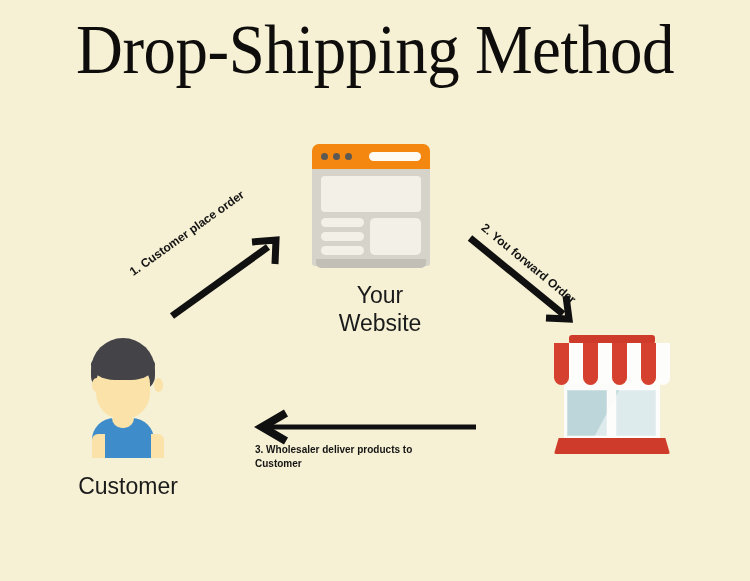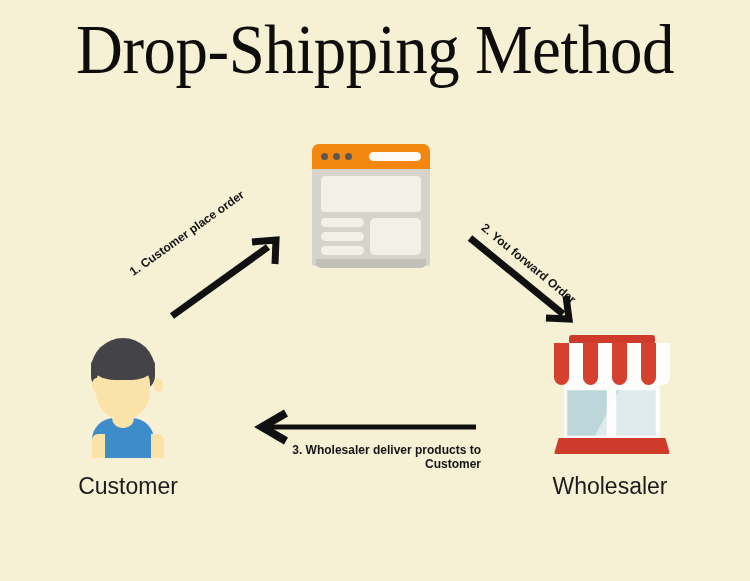--- a/index.html
+++ b/index.html
@@ -278,22 +278,22 @@
     left: 483px;
     top: 219px;
     font-size: 12px;
     transform: rotate(39.5deg);
     transform-origin: 0 50%;
   }
   #arrow3-label {
     left: 255px;
     top: 443px;
     width: 226px;
-    font-size: 12px;
-    text-align: right;
+    font-size: 10px;
+    text-align: left;
     white-space: pre-line;
     line-height: 14px;
     font-weight: bold;
   }
 
   
   .cta {
     position: absolute;
     left: 0;
     top: 529px;
@@ -320,20 +320,22 @@
     <div class="brow-dot d2"></div>
     <div class="brow-dot d3"></div>
     <div class="brow-url"></div>
     <div class="brow-hero"></div>
     <div class="brow-line l1"></div>
     <div class="brow-line l2"></div>
     <div class="brow-line l3"></div>
     <div class="brow-block"></div>
     <div class="brow-base"></div>
   </div>
+  <div class="node-label" id="label-website">Your
+Website</div>
 
   <div id="customer-icon">
     <div class="av-hair"></div>
     <div class="av-ear-l"></div>
     <div class="av-ear-r"></div>
     <div class="av-face"></div>
     <div class="av-fringe"></div>
     <div class="av-neck"></div>
     <div class="av-body"></div>
     <div class="av-collar"></div>
@@ -353,21 +355,20 @@
         <div class="awn-stripe awn-fill-a" style="left: 0px; width: 14.5px; background: rgb(214, 65, 47);"></div>
         <div class="awn-stripe awn-fill-b" style="left: 14.5px; width: 14.5px; background: rgb(253, 253, 251);"></div>
         <div class="awn-stripe awn-fill-a" style="left: 29px; width: 14.5px; background: rgb(214, 65, 47);"></div>
         <div class="awn-stripe awn-fill-b" style="left: 43.5px; width: 14.5px; background: rgb(253, 253, 251);"></div>
         <div class="awn-stripe awn-fill-a" style="left: 58px; width: 14.5px; background: rgb(214, 65, 47);"></div>
         <div class="awn-stripe awn-fill-b" style="left: 72.5px; width: 14.5px; background: rgb(253, 253, 251);"></div>
         <div class="awn-stripe awn-fill-a" style="left: 87px; width: 14.5px; background: rgb(214, 65, 47);"></div>
         <div class="awn-stripe awn-fill-b" style="left: 101.5px; width: 14.5px; background: rgb(253, 253, 251);"></div>
       </div>
   </div>
-  <div class="node-label" id="label-wholesaler">Wholesaler</div>
 
   <svg id="arrows" viewBox="0 0 750 581">
 
     <g>
       <line x1="172" y1="316" x2="268" y2="247" stroke="#101010" stroke-width="7" stroke-linecap="butt"></line>
       <polyline points="252,242 276,240 275,264" fill="none" stroke="#101010" stroke-width="7" stroke-linecap="butt" stroke-linejoin="miter"></polyline>
     </g>
 
     <g>
       <line x1="470" y1="238" x2="563" y2="314" stroke="#101010" stroke-width="7" stroke-linecap="butt"></line>

